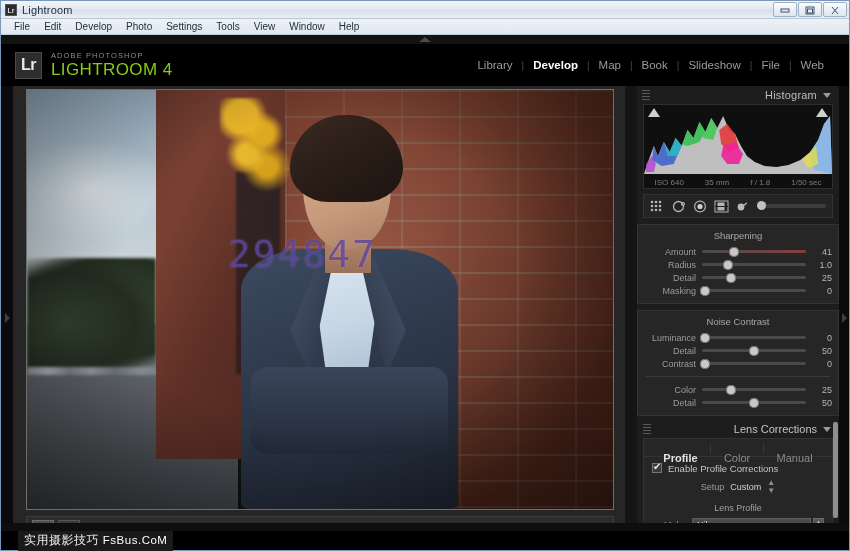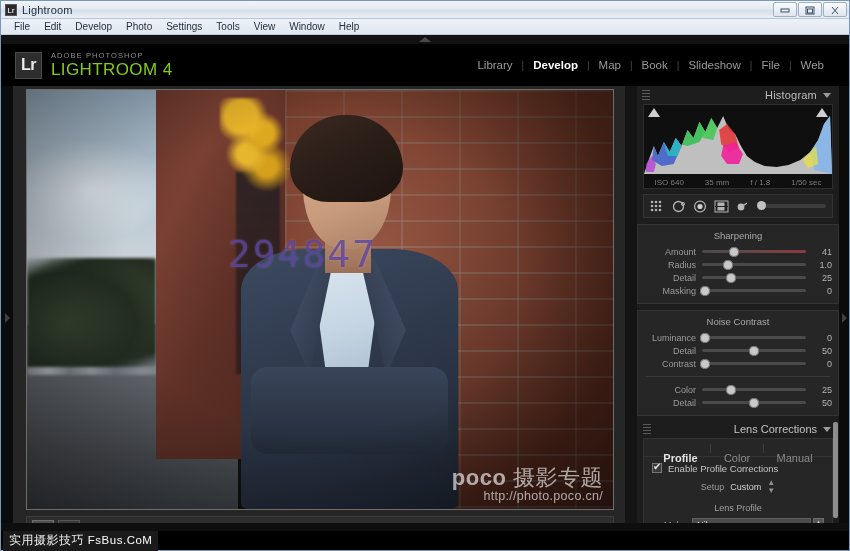--- a/index.html
+++ b/index.html
@@ -384,21 +384,21 @@
     color:#cfcfcf; font-size:10px; display:flex; align-items:center; justify-content:center;
   }
   .rp-scroll {
     position:absolute; right:1px; bottom: 32px; width: 5px; height: 96px;
     background:#8e8e8e; border-radius:2px;
   }
 
   
   .statusbar {
     position:absolute; left:0; bottom:0; width:848px; height:19px;
-    background:#000; display:flex; align-items:center;
+    background:#000; display:flex; align-items:center;padding-left:15px;
   }
   .status-tag {
     background:#1a1a1a; color:#f2f2f2; font-size:12px;
     padding: 1px 6px 2px; margin-left: 2px; letter-spacing: .5px;
   }
   .status-tag .en { color:#ffffff; font-size:11.5px; }
   .lr-bottom-strip {
     position:absolute; left:0; bottom:19px; width:848px; height:8px; background:#0e0e0e;
   }
 </style>
@@ -494,27 +494,20 @@
               <div class="shirt"></div>
               <div class="lapel-l"></div>
               <div class="lapel-r"></div>
               <div class="neck"></div>
               <div class="face"></div>
               <div class="hair"></div>
               <div class="arms"></div>
             </div>
             <div class="vignette"></div>
             <div class="wm-num">294847</div>
-            <div class="wm-poco">
-              <div class="p1">
-                <b>poco</b>
-                <span>摄影专题</span>
-              </div>
-              <div class="p2">http://photo.poco.cn/</div>
-            </div>
           </div>
         </div>
 
         <div class="toolbar">
           <div class="tool-btn">
               <div class="inner"></div>
             </div>
           <div class="tool-btn2">YY</div>
           <div class="tool-caret"></div>
         </div>

